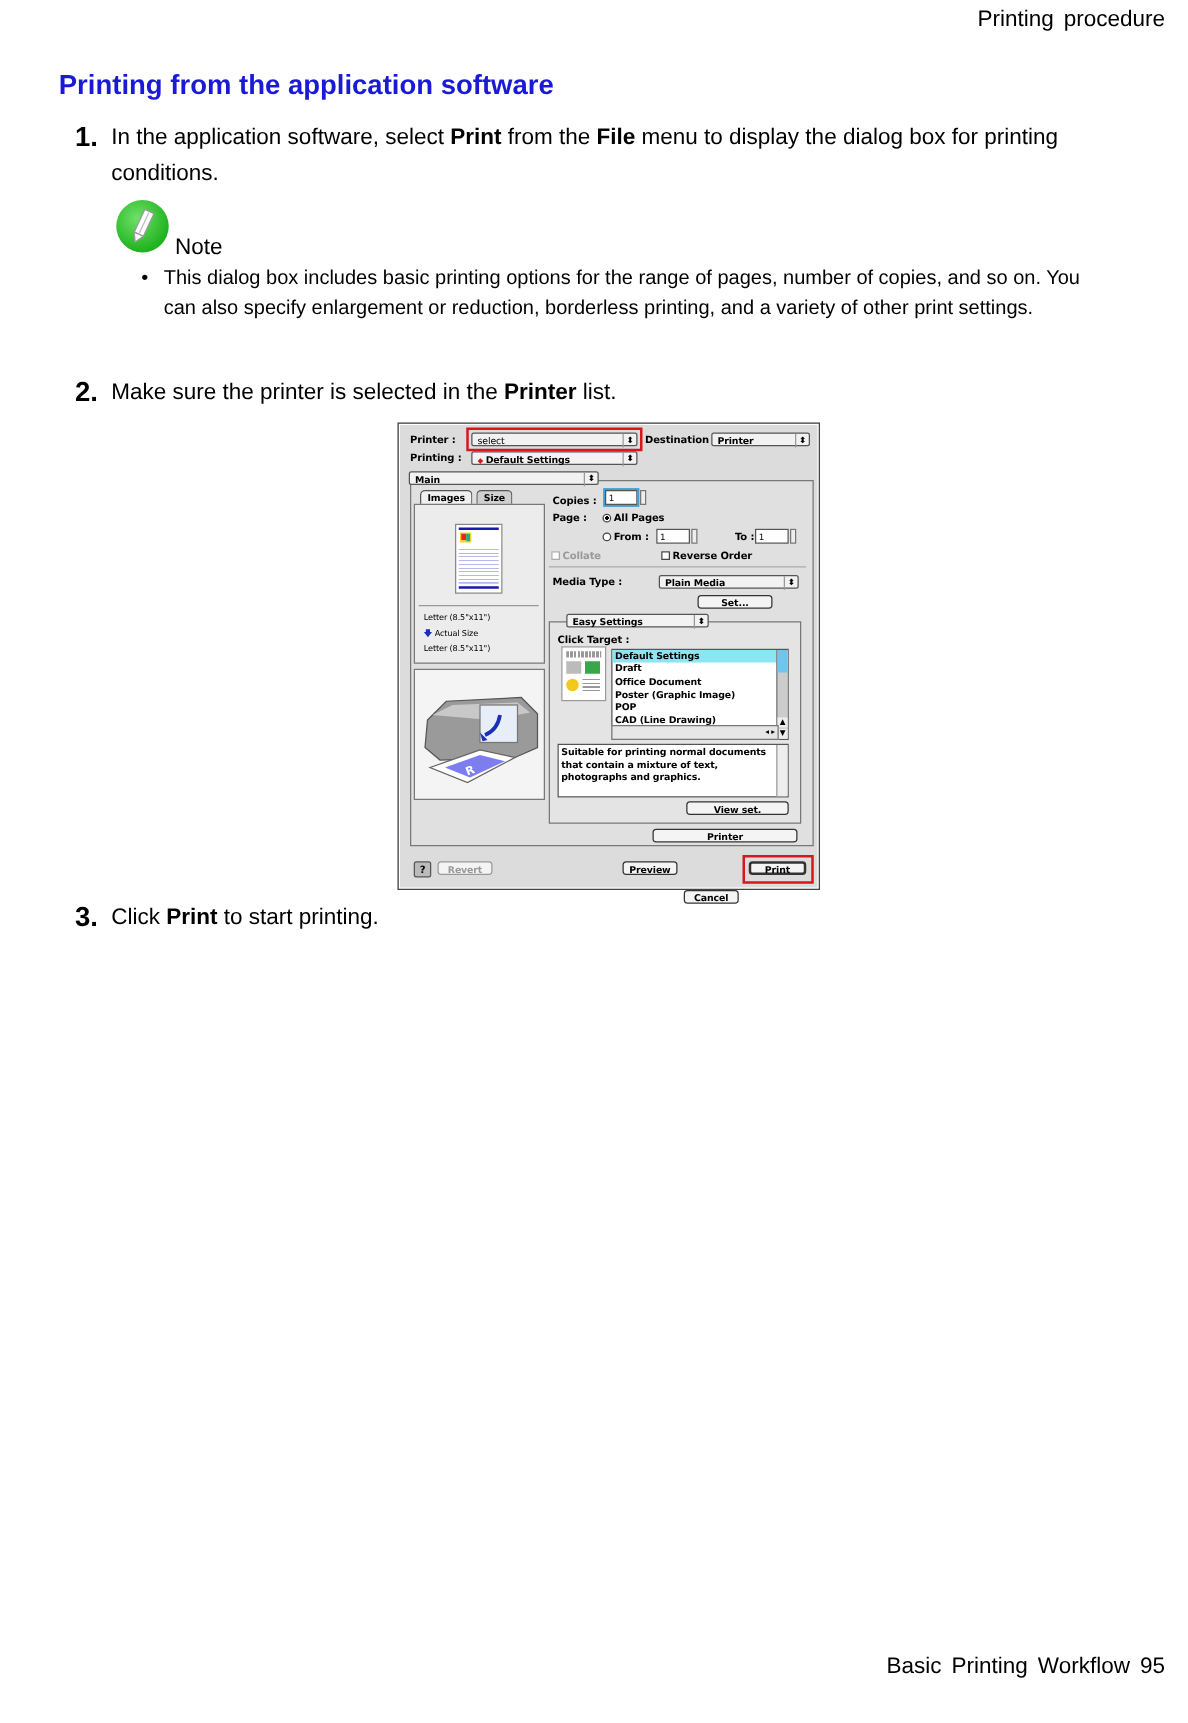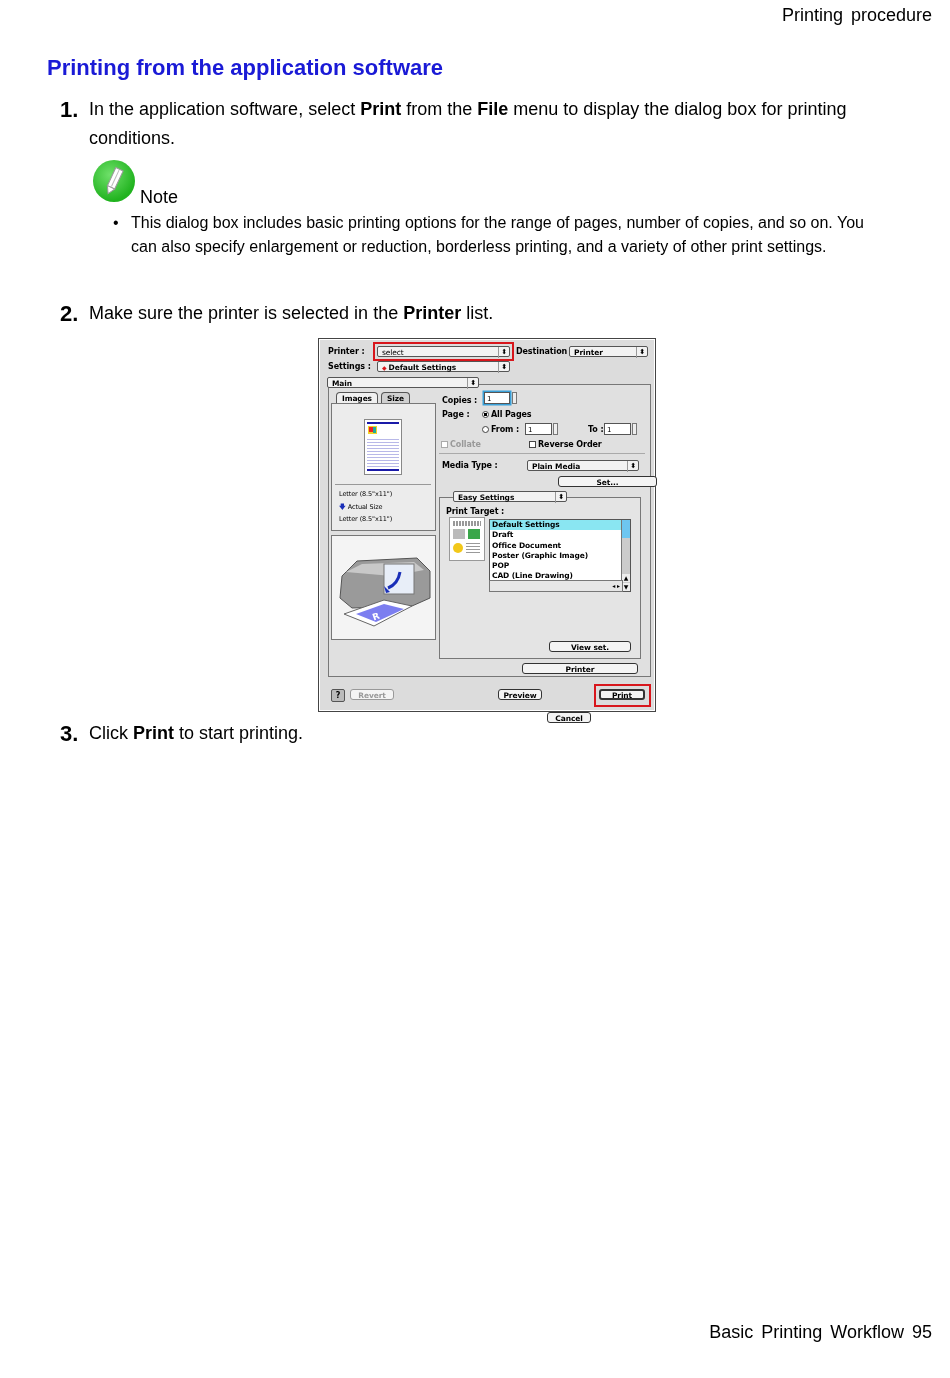--- a/index.html
+++ b/index.html
@@ -75,21 +75,21 @@
   <div class="txt"><span>Make sure the printer is selected in the </span><b>Printer</b><span> list.</span></div>
 </div>
 
 <div class="dlg">
   <span class="abs" style="left:9px;top:8px;">Printer :</span>
   <div class="popup" style="left:58px;top:7px;width:133px;font-weight:normal;"><span>select</span><span class="arr">⬍</span></div>
   <div class="redbox" style="left:54px;top:3px;width:137px;height:15px;"></div>
   <span class="abs" style="left:197px;top:8px;">Destination :</span>
   <div class="popup" style="left:250px;top:7px;width:79px;"><span>Printer</span><span class="arr">⬍</span></div>
 
-  <span class="abs" style="left:9px;top:23px;">Settings :</span>
+  <span class="abs" style="left:9px;top:23px;">Printing :</span>
   <div class="popup" style="left:58px;top:22px;width:133px;"><span style="color:#d8161c;font-size:6px;">◆ </span><span>Default Settings</span><span class="arr">⬍</span></div>
 
   <div class="panel" style="left:9px;top:45px;width:321px;height:291px;background:#e0e0e0;"></div>
   <div class="popup" style="left:8px;top:38px;width:152px;"><span>Main</span><span class="arr">⬍</span></div>
 
   <div class="tab" style="left:17px;top:53px;background:#f0f0f0;">Images</div>
   <div class="tab" style="left:62px;top:53px;background:#d0d0d0;">Size</div>
   <div class="panel" style="left:12px;top:64px;width:103px;height:126px;background:#ececec;">
     <div class="abs" style="left:32px;top:15px;width:36px;height:54px;background:#fff;border:1px solid #888;">
       <div class="abs" style="left:2px;top:2px;width:32px;height:2px;background:#1a1aa8;"></div>
@@ -129,25 +129,25 @@
   <span class="abs" style="left:269px;top:86px;">To :</span>
   <div class="field" style="left:285px;top:84px;width:27px;">1</div>
   <div class="stepbtn" style="left:313px;top:84px;"></div>
 
   <span class="abs dim" style="left:122px;top:101px;"><span class="chk"></span><span>Collate</span></span>
   <span class="abs" style="left:210px;top:101px;"><span class="chk"></span><span>Reverse Order</span></span>
 
   <div class="abs" style="left:120px;top:114px;width:206px;height:1px;background:#aaa;"></div>
   <span class="abs" style="left:123px;top:122px;">Media Type :</span>
   <div class="popup" style="left:208px;top:121px;width:112px;"><span>Plain Media</span><span class="arr">⬍</span></div>
-  <div class="btn" style="left:239px;top:137px;width:99px;">Set...</div>
+  <div class="btn" style="left:239px;top:137px;width:60px;">Set...</div>
 
   <div class="panel" style="left:120px;top:158px;width:200px;height:160px;background:#e4e4e4;"></div>
   <div class="popup" style="left:134px;top:152px;width:114px;"><span>Easy Settings</span><span class="arr">⬍</span></div>
-  <span class="abs" style="left:127px;top:168px;">Print Target :</span>
+  <span class="abs" style="left:127px;top:168px;">Click Target :</span>
   <div class="abs" style="left:130px;top:178px;width:34px;height:42px;background:#fff;border:1px solid #999;">
     <div class="abs" style="left:3px;top:3px;width:28px;height:5px;background:repeating-linear-gradient(90deg,#999 0 2px,#fff 2px 3px);"></div>
     <div class="abs" style="left:3px;top:11px;width:12px;height:10px;background:#bbb;"></div>
     <div class="abs" style="left:18px;top:11px;width:12px;height:10px;background:#3aa64a;"></div>
     <div class="abs" style="left:3px;top:25px;width:10px;height:10px;background:#f2c81a;border-radius:50%;"></div>
     <div class="abs" style="left:16px;top:25px;width:14px;height:10px;background:repeating-linear-gradient(#999 0 1px,#fff 1px 3px);"></div>
   </div>
   <div class="list" style="left:170px;top:180px;width:140px;height:71px;">
     <div id="targets">
         <div class="it sel">Default Settings</div>
@@ -158,20 +158,24 @@
         <div class="it">CAD (Line Drawing)</div>
       </div>
     <div class="vscroll">
       <div class="abs" style="left:0;top:0;width:8px;height:18px;background:#6ec6f0;"></div>
       <div class="abs" style="left:0;bottom:9px;width:8px;height:8px;background:#eee;font-size:6px;text-align:center;line-height:8px;">▲</div>
       <div class="abs" style="left:0;bottom:0;width:8px;height:8px;background:#eee;font-size:6px;text-align:center;line-height:8px;">▼</div>
     </div>
   </div>
   <div class="abs" style="left:170px;top:241px;width:132px;height:10px;background:#e6e6e6;border:1px solid #777;font-size:6px;text-align:right;line-height:10px;"><span>◂ ▸&nbsp;</span></div>
 
+  <div class="descbox" style="left:127px;top:256px;width:185px;height:43px;">
+    <div style="width:172px;">Suitable for printing normal documents that contain a mixture of text, photographs and graphics.</div>
+    <div class="abs" style="right:0;top:0;width:8px;height:41px;background:#eee;border-left:1px solid #999;"></div>
+  </div>
   <div class="btn" style="left:230px;top:302px;width:82px;">View set.</div>
 
   <div class="btn" style="left:203px;top:324px;width:116px;">Printer</div>
 
   <div class="abs" style="left:12px;top:350px;width:12px;height:11px;background:#bbb;border:1px solid #555;border-radius:2px;text-align:center;font-size:8px;line-height:11px;">?</div>
   <div class="btn" style="left:31px;top:350px;width:44px;color:#999;border-color:#999;">Revert</div>
   <div class="btn" style="left:179px;top:350px;width:44px;">Preview</div>
   <div class="btn" style="left:228px;top:350px;width:44px;margin-top:23px;">Cancel</div>
   <div class="btn" style="left:280px;top:350px;width:46px;border-width:2px;line-height:9px;">Print</div>
   <div class="redbox" style="left:275px;top:345px;width:53px;height:19px;"></div>

